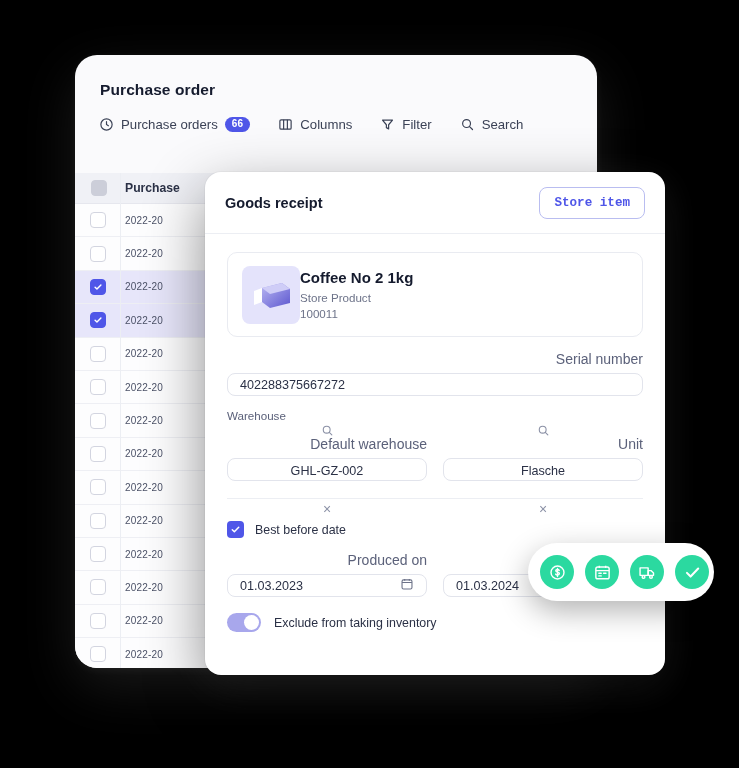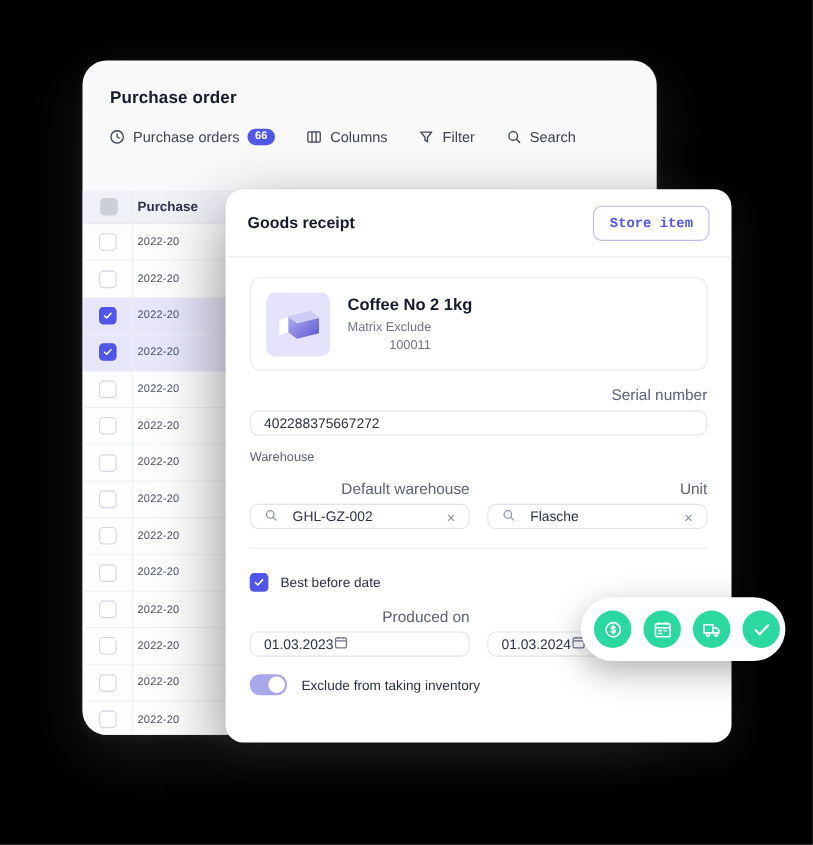--- a/index.html
+++ b/index.html
@@ -78,43 +78,43 @@
   #store-item-btn{
     border:1px solid #b9bdf0; color:#4f56e8; background:#fff;
     font-size:12.6px; border-radius:8px; padding:8px 14px;
     font-family:Liberation Mono, monospace; cursor:pointer; font-weight:600;
   }
   #card-body{ padding:18px 22px 0; }
 
   
   #product-tile{
     border:1px solid #e9ebf1; border-radius:10px;
-    padding:14px; display:flex; gap:16px; align-items:center; height:85px;
+    padding:14px; display:flex; align-items:center; height:85px;
   }
   #product-thumb{
     width:58px; height:58px; border-radius:8px; background:#e4e3fb;
     flex:none; position:relative; overflow:hidden;
   }
   #product-name{ font-size:15px; font-weight:bold; color:#151b2e; margin-bottom:5px; }
   #product-type{ font-size:11.6px; color:#6d7389; margin-bottom:3px; }
-  #product-sku{ font-size:11.6px; color:#6d7389;text-align:center; }
+  #product-sku{ font-size:11.6px; color:#6d7389; }
 
   .field-label{ font-size:14px; color:#5b617a; margin:14px 0 6px;text-align:right; }
   .section-label{ font-size:11.6px; color:#5b617a; margin:13px 0 0; }
   .input{
     border:1px solid #e2e4ec; border-radius:8px; height:23px;
     display:flex; align-items:center; padding:0 12px;
     font-size:12.6px; color:#2b3146; background:#fff;
   }
   .two-col{ display:flex; gap:16px; }
   .two-col > div{ flex:1; min-width:0; }
-  .search-input{ justify-content:flex-end; gap:13px; }
+  .search-input{ justify-content:center; gap:24px;flex-direction:column; }
   .search-input .val{ flex:1; }
   .xmark{ color:#8b91a6; font-size:14px; cursor:pointer; line-height:1; }
-  .date-input{ }
+  .date-input{ justify-content:space-between; }
 
   .divider{ height:1px; background:#eceef3; margin:17px 0 0; }
 
   #bestbefore-row{ display:flex; align-items:center; gap:11px; margin-top:22px; }
   .cb-lg{
     width:17px; height:17px; border-radius:4px; background:#4f56e8;
     display:flex; align-items:center; justify-content:center; flex:none;
   }
   #bestbefore-label{ font-size:12.4px; color:#2b3146; }
 
@@ -315,21 +315,21 @@
                 <stop offset="100%" stop-color="#5d57cf"></stop>
             </linearGradient>
           </defs>
           <path d="M20 22 L40 17 L48 23 L48 37 L28 42 L20 36 Z" fill="url(#bx)"></path>
           <path d="M12 25 L20 22 L20 36 L12 39 Z" fill="#ffffff"></path>
           <path d="M20 22 L40 17 L48 23 L28 28 Z" fill="#cfcdf7"></path>
         </svg>
       </div>
       <div>
         <div id="product-name">Coffee No 2 1kg</div>
-        <div id="product-type">Matrix Exclude</div>
+        <div id="product-type">Store Product</div>
         <div id="product-sku">100011</div>
       </div>
     </div>
 
     <div class="field-label">Serial number</div>
     <div class="input">402288375667272</div>
 
     <div class="section-label">Warehouse</div>
 
     <div class="two-col">

